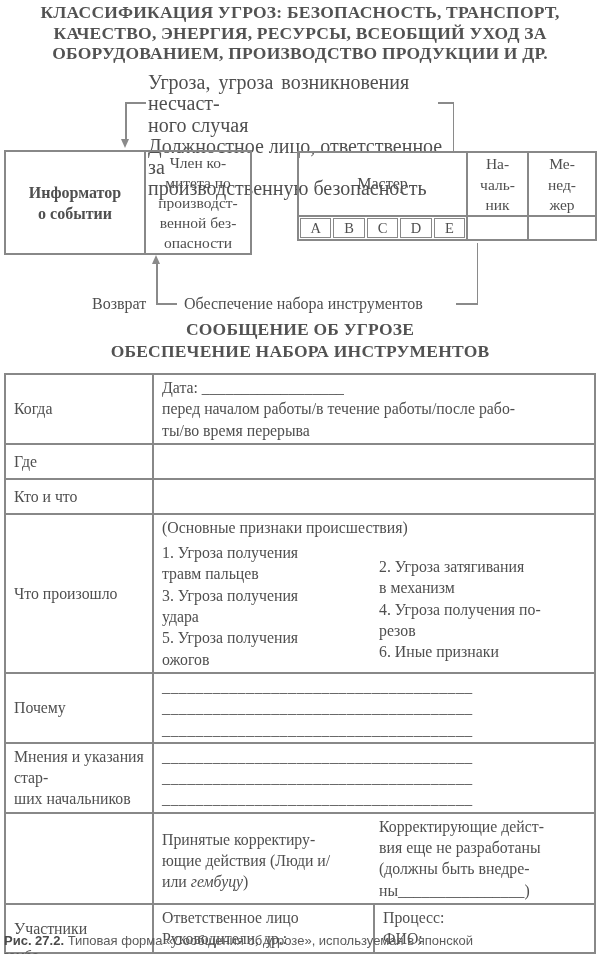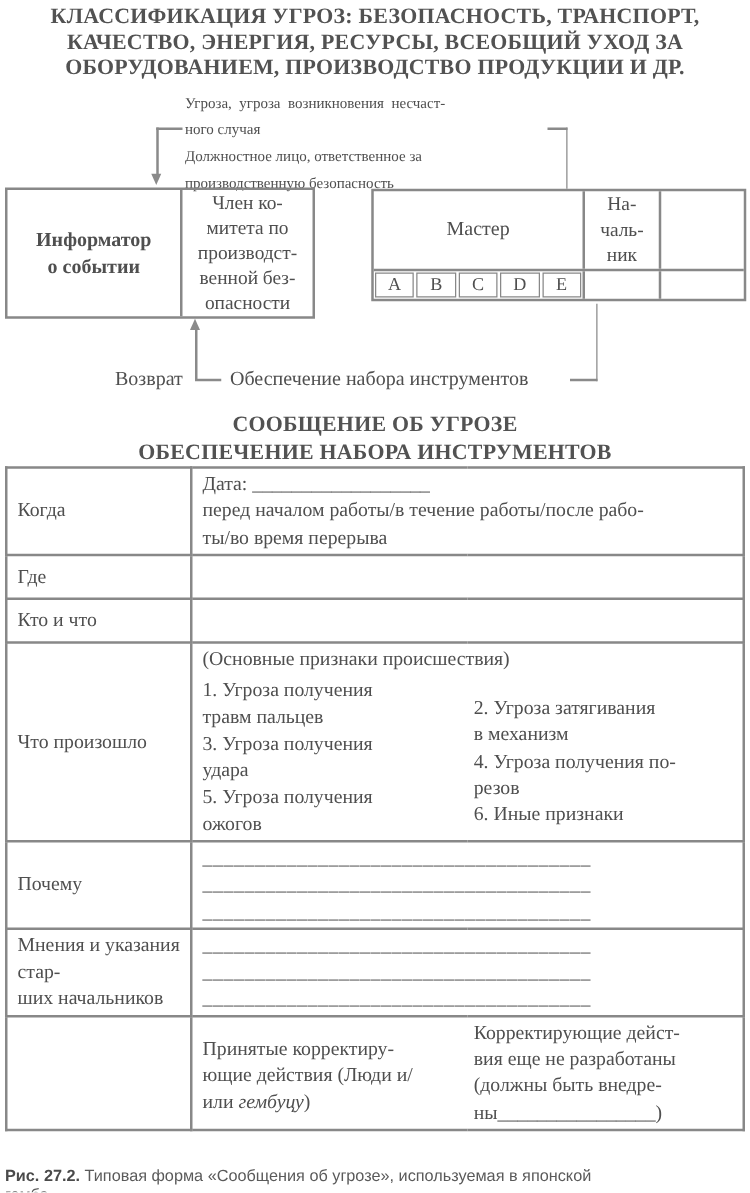--- a/index.html
+++ b/index.html
@@ -24,21 +24,21 @@
   .title{
     position:absolute;top:2px;left:0;width:600px;
     text-align:center;font-weight:bold;font-size:17.5px;line-height:20.5px;
     color:#525252;letter-spacing:.2px;
   }
 
   
   .diagram{position:absolute;top:70px;left:0;width:600px;height:250px;}
   .dg-label{
     position:absolute;left:148px;top:2px;width:300px;
-    font-size:12px;line-height:21.3px;color:var(--ink);
+    font-size:20px;line-height:21.3px;color:var(--ink);
   }
   .dg-label .sp1{word-spacing:3px;}
   .hline{position:absolute;height:1.6px;background:var(--line);}
   .vline{position:absolute;width:1.6px;background:var(--line);}
   .arrow-down{position:absolute;width:0;height:0;
     border-left:4.5px solid transparent;border-right:4.5px solid transparent;
     border-top:9px solid var(--line);}
   .arrow-up{position:absolute;width:0;height:0;
     border-left:4.5px solid transparent;border-right:4.5px solid transparent;
     border-bottom:9px solid var(--line);}
@@ -69,21 +69,21 @@
     display:flex;align-items:center;justify-content:center;
     font-size:14.5px;color:var(--ink);}
   .rg-empty1{width:61px;border-right:2px solid var(--border);}
   .rg-empty2{flex:1;}
 
   .lbl-return{position:absolute;left:92px;top:225px;font-size:16px;}
   .lbl-toolkit{position:absolute;left:184px;top:225px;font-size:16px;}
 
   
   .subheading{
-    position:absolute;top:328px;left:0;width:600px;
+    position:absolute;top:318px;left:0;width:600px;
     text-align:center;font-weight:bold;font-size:17.5px;line-height:22px;
     color:#525252;letter-spacing:.2px;
   }
 
   
   table.form{
     position:absolute;top:373px;left:4px;width:592px;
     border-collapse:collapse;table-layout:fixed;
     font-size:15.8px;line-height:21.3px;color:var(--ink);
   }
@@ -140,20 +140,23 @@
 венной без-
 опасности</div>
     </div>
 
     <div class="right-group">
       <div class="rg-row1">
         <div class="rg-master">Мастер</div>
         <div class="rg-chief pre">На-
 чаль-
 ник</div>
+        <div class="rg-manager pre">Ме-
+нед-
+жер</div>
       </div>
       <div class="rg-row2">
         <div class="rg-abc">
           <div class="rg-cell">A</div>
           <div class="rg-cell">B</div>
           <div class="rg-cell">C</div>
           <div class="rg-cell">D</div>
           <div class="rg-cell">E</div>
         </div>
         <div class="rg-empty1"></div>
@@ -230,20 +233,27 @@
               <div>ющие действия (Люди и/</div>
               <div><span>или </span><span class="ital">гембуцу</span><span>)</span></div>
             </div>
             <div class="c2 pre">Корректирующие дейст-
 вия еще не разработаны
 (должны быть внедре-
 ны________________)</div>
           </div>
         </td>
       </tr>
+      <tr style="height:45px;">
+        <td class="lbl">Участники</td>
+        <td class="val pre" style="width:174px;">Ответственное лицо
+Руководители, др.:</td>
+        <td class="val pre">Процесс:
+ФИО:</td>
+      </tr>
     </tbody>
   </table>
 
   <div class="caption">
     <span class="capbold">Рис. 27.2.</span><span> Типовая форма «Сообщения об угрозе», используемая в японской гемба</span>
   </div>
 
 </div>
 
 </body></html>

